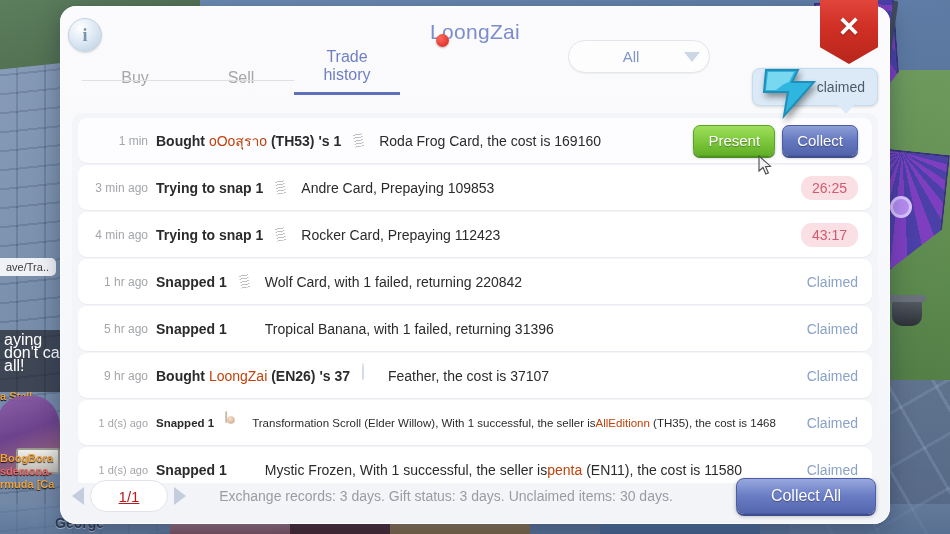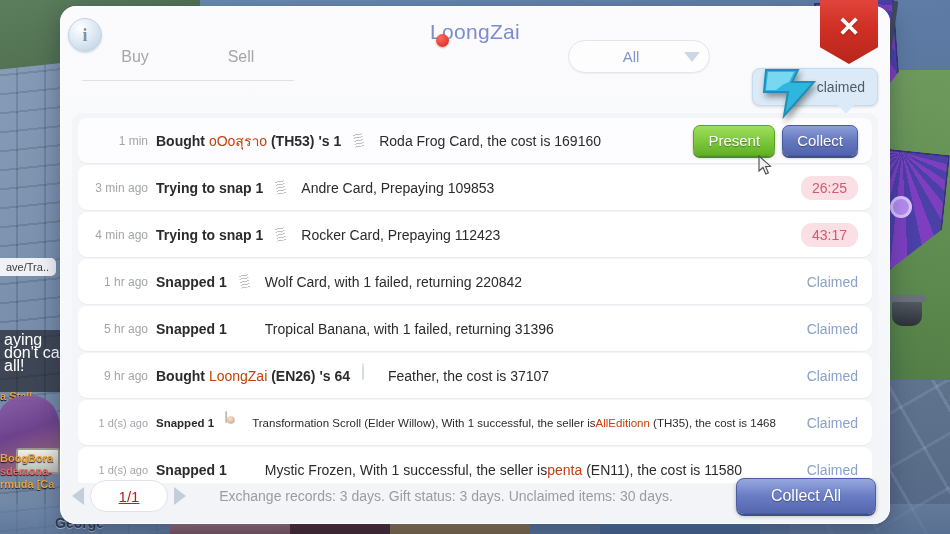--- a/index.html
+++ b/index.html
@@ -461,20 +461,24 @@
 
   <div class="panel">
 
     <div class="info-btn">i</div>
 
     <div class="panel-title">LoongZai</div>
 
     <div class="tabs">
       <div class="tab">Buy</div>
       <div class="tab">Sell</div>
+      <div class="tab active">
+        <div>Trade</div>
+        <div>history</div>
+      </div>
     </div>
     <div class="tab-underline"></div>
     <div class="tab-dot"></div>
 
     <div class="filter">
       <div class="filter-label">All</div>
       <div class="filter-caret">
           <div class="caret-tri"></div>
         </div>
     </div>
@@ -552,21 +556,21 @@
         </div>
         <div class="row-right">
           <div class="claimed">Claimed</div>
         </div>
       </div>
 
       <div class="row">
 
         <div class="row-time">9 hr ago</div>
         <div class="row-text">
-          <span class="bold">Bought</span>&nbsp;<span class="seller">LoongZai</span>&nbsp;<span class="bold">(EN26)</span>&nbsp;<span class="bold">'s 64</span>
+          <span class="bold">Bought</span>&nbsp;<span class="seller">LoongZai</span>&nbsp;<span class="bold">(EN26)</span>&nbsp;<span class="bold">'s 37</span>
           <span class="row-icon"><span class="ic-feather"></span></span>
           <span>Feather, the cost is 37107</span>
         </div>
         <div class="row-right">
           <div class="claimed">Claimed</div>
         </div>
       </div>
 
       <div class="row">
         <div class="row-time" style="font-size:11px">1 d(s) ago</div>

